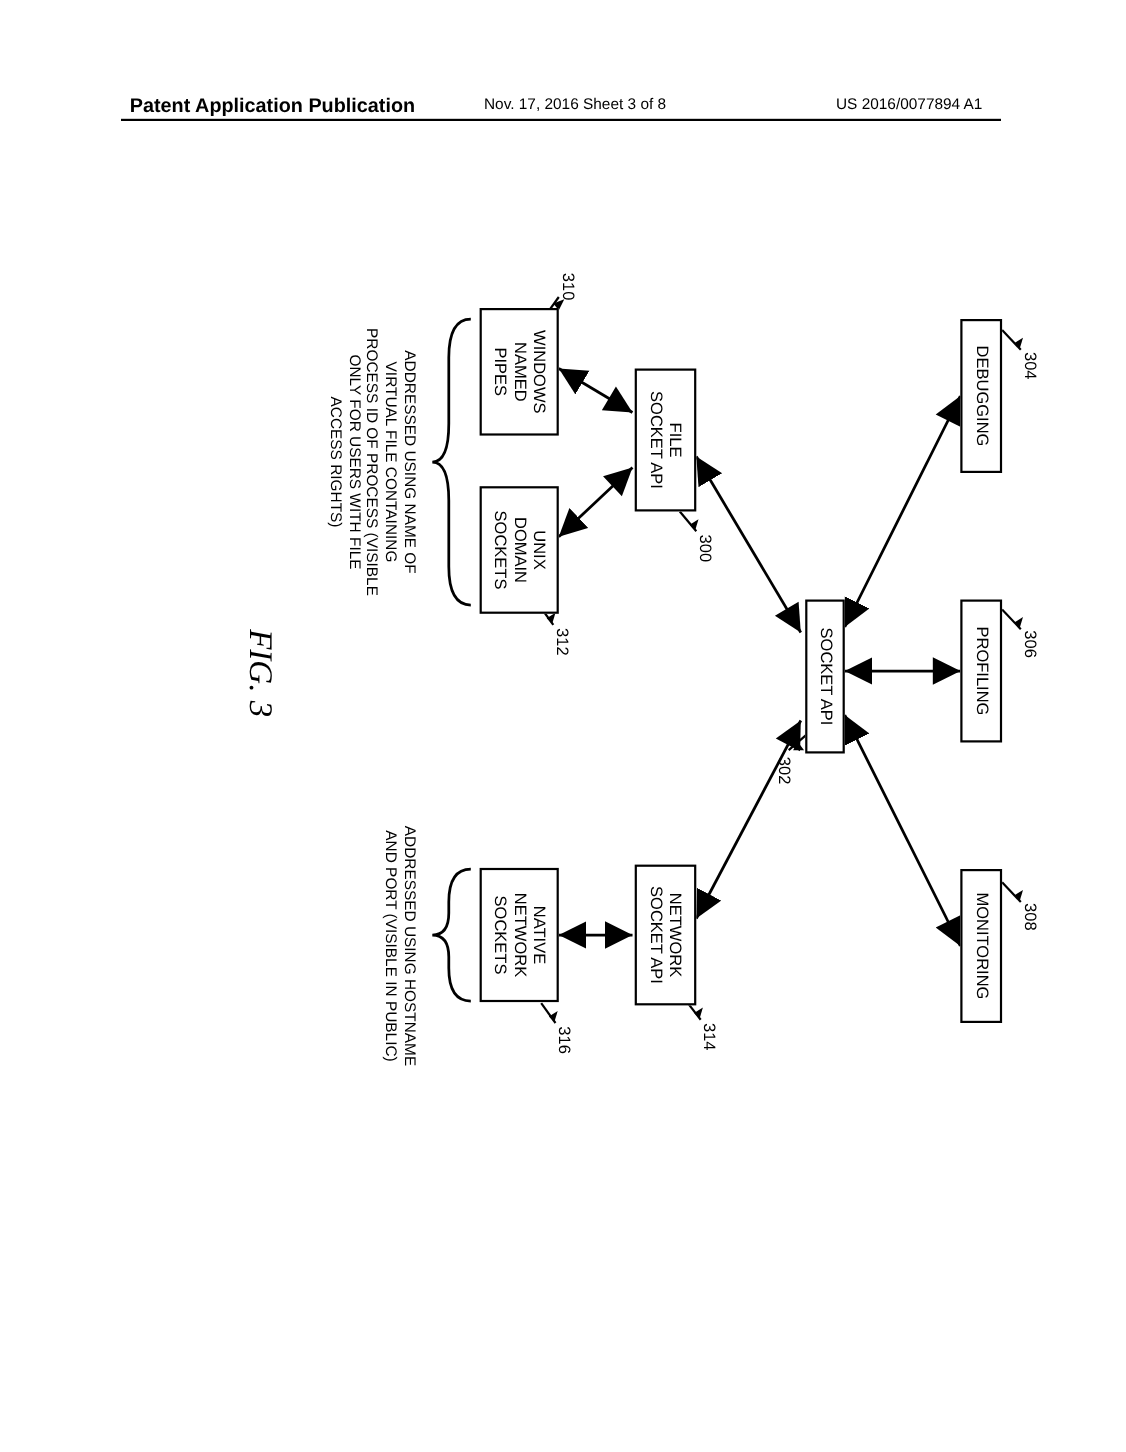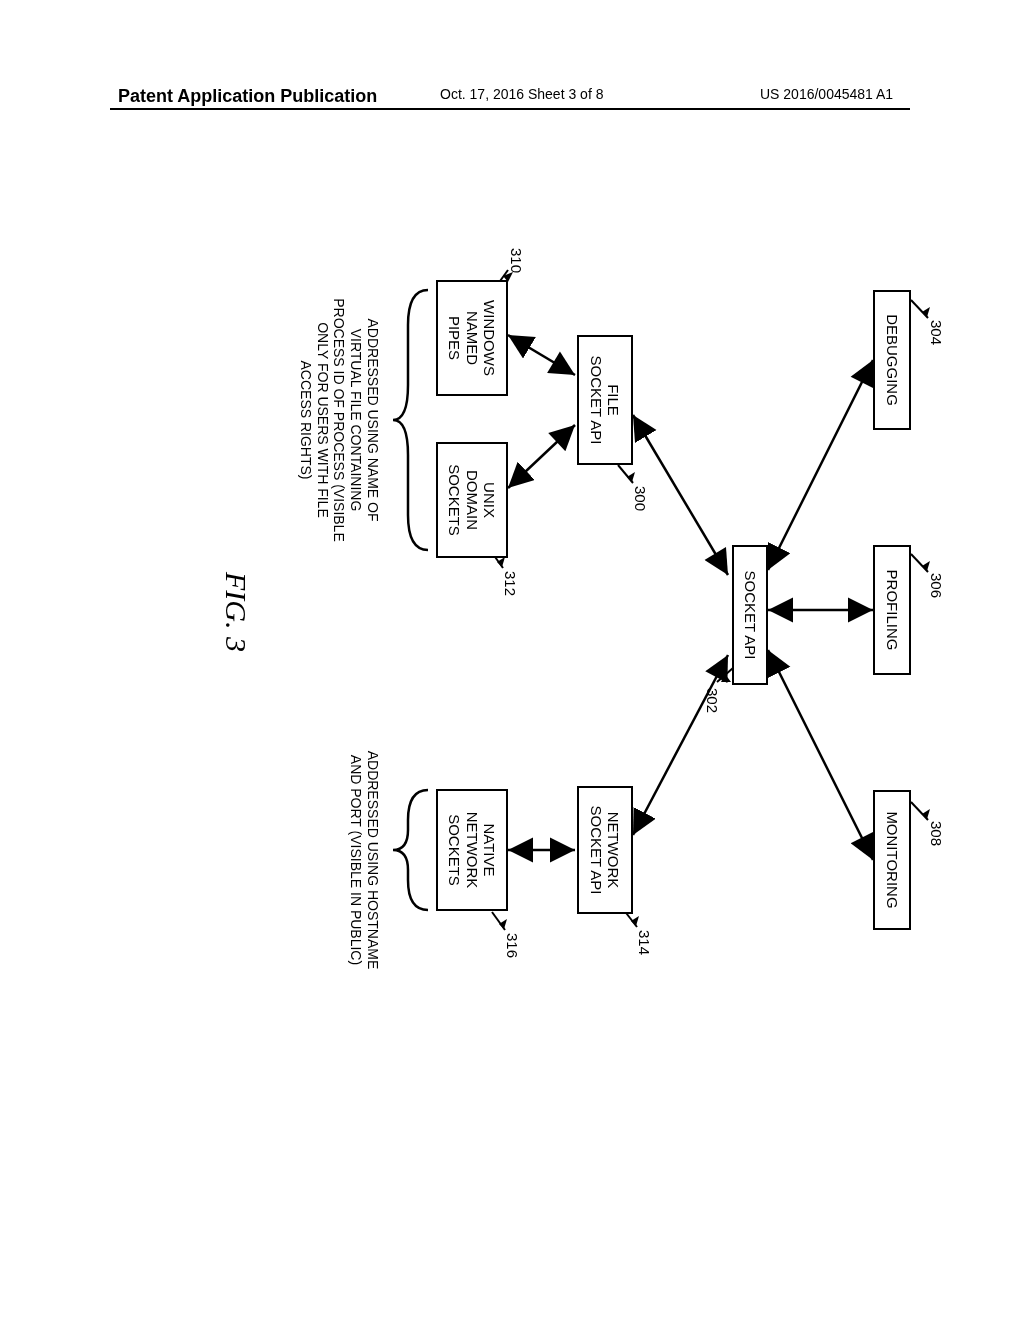--- a/index.html
+++ b/index.html
@@ -97,22 +97,22 @@
     height: 100%;
     pointer-events: none;
   }
 </style>
 </head>
 <body>
 
 <div class="page">
   <div class="header">
     <div class="header-left">Patent Application Publication</div>
-    <div class="header-mid">Oct. 17, 2016  Sheet 3 of 8</div>
-    <div class="header-right">US 2016/0045481 A1</div>
+    <div class="header-mid">Nov. 17, 2016  Sheet 3 of 8</div>
+    <div class="header-right">US 2016/0077894 A1</div>
   </div>
   <div class="hr"></div>
 
   <div class="canvas">
 
     <svg class="overlay" viewBox="0 0 770 900">
       <defs>
         <marker id="ah" markerWidth="12" markerHeight="12" refX="10" refY="5" orient="auto">
           <path d="M0,0 L10,5 L0,10 Z" fill="#000"></path>
         </marker>

